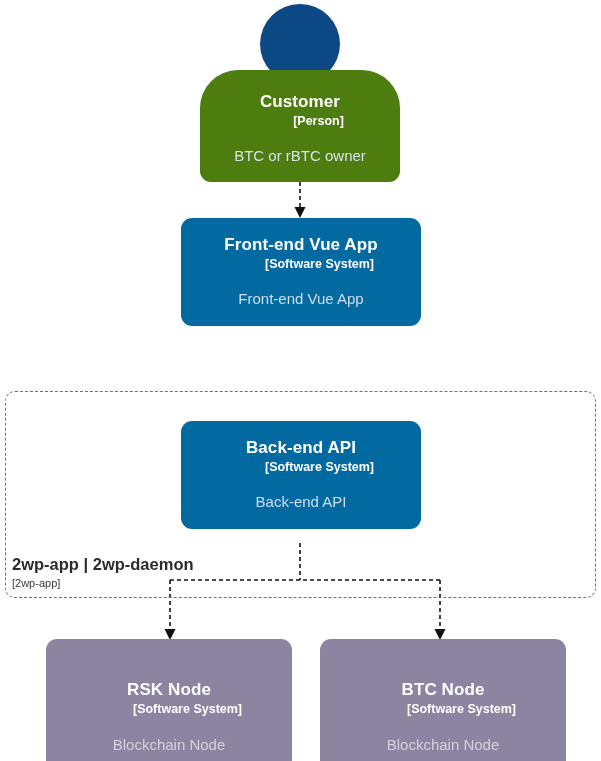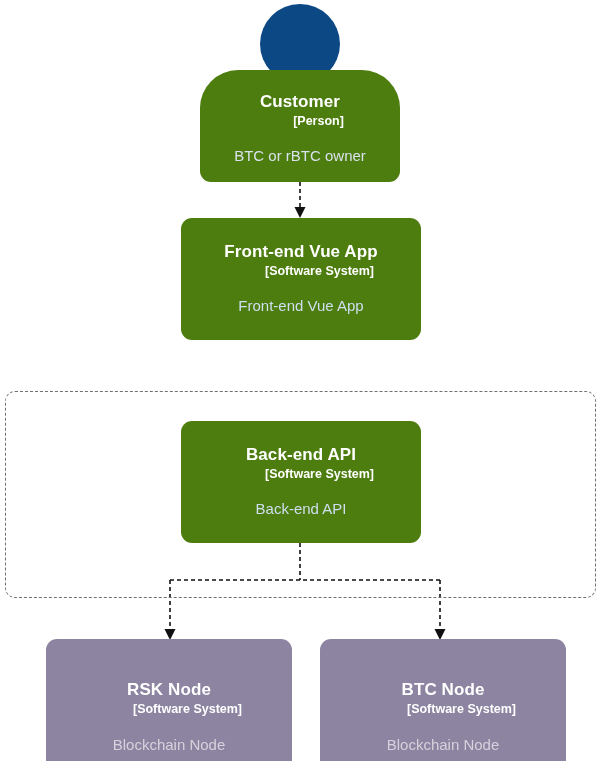--- a/index.html
+++ b/index.html
@@ -70,23 +70,23 @@
     height: 112px;
     background: #4d7c0f;
     border-radius: 38px 38px 11px 11px;
     justify-content: flex-start;
     padding-top: 22px;
   }
   .person-body .n-desc { color: #d9e2ec; }
 
   
   .sys {
-    background: #4d7c0f;
+    background: #0369a1;
     width: 240px;
-    height: 122px;
+    height: 108px;
   }
   .sys .n-desc { color: #cfdff0; }
 
   #frontend-vue-app { left: 181px; top: 218px; }
   #backend-api      { left: 181px; top: 421px; }
 
   
   .bcnode {
     background: #8C84A0;
     height: 157px;
@@ -160,20 +160,24 @@
     <path class="edge-line" d="M170,580 L440,580"></path>
 
     <path class="edge-line" d="M170,580 L170,630"></path>
     <polygon class="edge-head" points="170,640 164.5,629 175.5,629"></polygon>
 
     <path class="edge-line" d="M440,580 L440,630"></path>
     <polygon class="edge-head" points="440,640 434.5,629 445.5,629"></polygon>
   </svg>
 
   <div id="boundary"></div>
+  <div id="boundary-label">
+    <div class="b-name">2wp-app | 2wp-daemon</div>
+    <div class="b-type">[2wp-app]</div>
+  </div>
 
   <div class="person-head"></div>
   <div class="node person-body">
     <div class="n-title">Customer</div>
     <div class="n-type">[Person]</div>
     <div class="n-desc">BTC or rBTC owner</div>
   </div>
 
   <div class="node sys" id="frontend-vue-app">
     <div class="n-title">Front-end Vue App</div>

